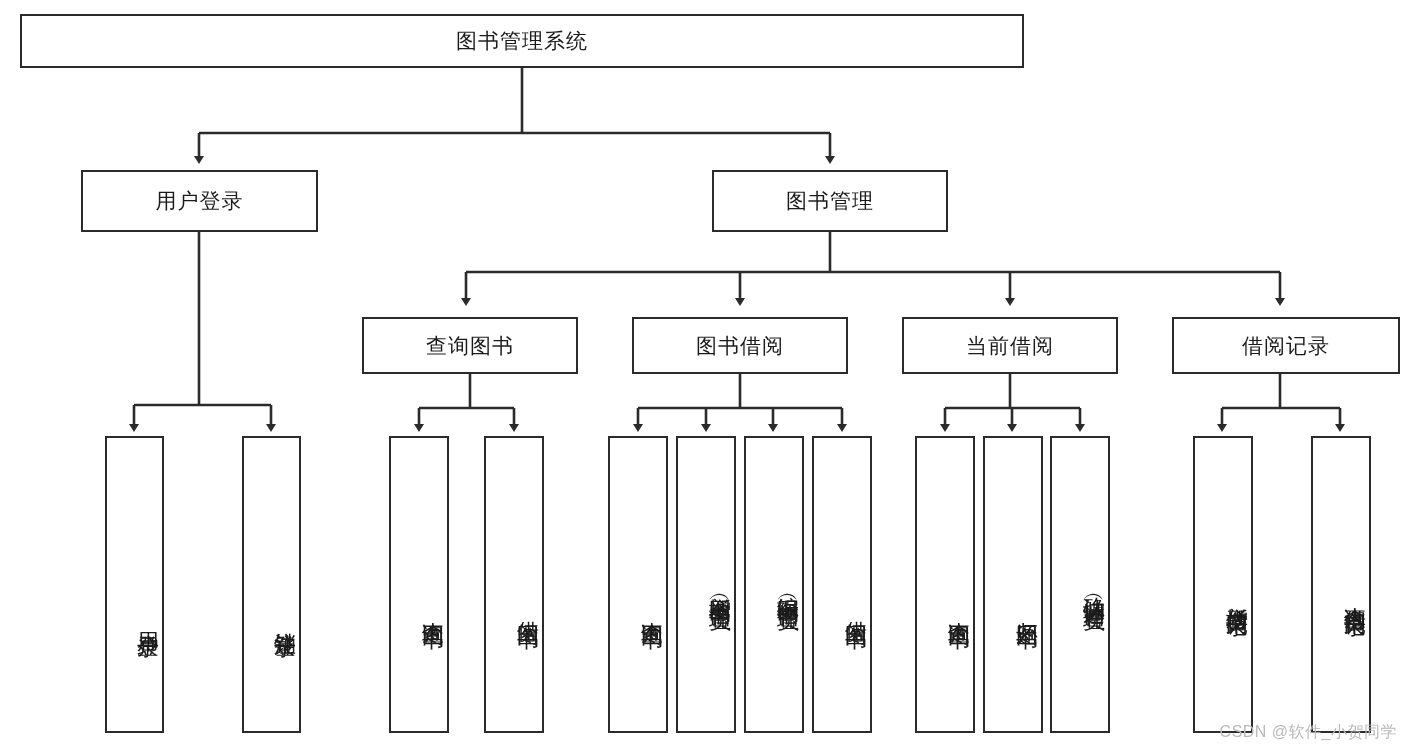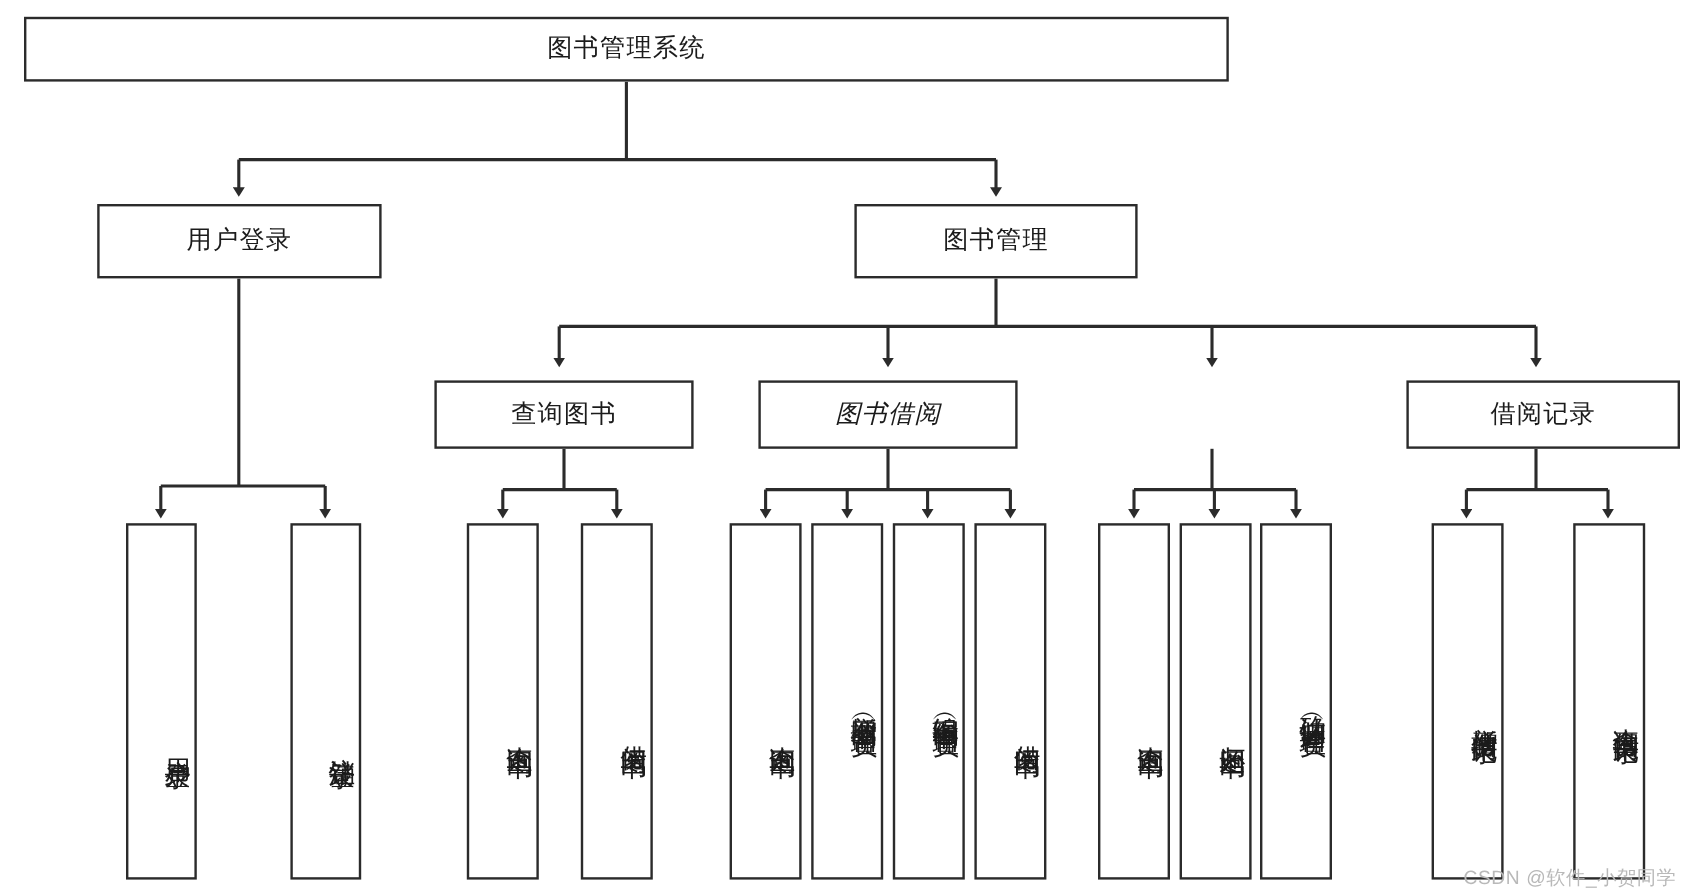--- a/index.html
+++ b/index.html
@@ -133,22 +133,25 @@
   <div class="node horiz" style="left:81px; top:170px; width:237px; height:62px;">
     <span>用户登录</span>
   </div>
   <div class="node horiz" style="left:712px; top:170px; width:236px; height:62px;">
     <span>图书管理</span>
   </div>
 
   <div class="node horiz" style="left:362px; top:317px; width:216px; height:57px;">
     <span>查询图书</span>
   </div>
-  <div class="node horiz" style="left:632px; top:317px; width:216px; height:57px;font-style:italic;">
+  <div class="node horiz" style="left:632px; top:317px; width:216px; height:57px;">
     <span>图书借阅</span>
+  </div>
+  <div class="node horiz" style="left:902px; top:317px; width:216px; height:57px;">
+    <span>当前借阅</span>
   </div>
   <div class="node horiz" style="left:1172px; top:317px; width:228px; height:57px;">
     <span>借阅记录</span>
   </div>
 
   <div class="node vert top-pad-lg" style="left:105px; top:436px; width:59px; height:297px;">
     <span>用户登录</span>
   </div>
   <div class="node vert top-pad-lg" style="left:242px; top:436px; width:59px; height:297px;">
     <span>注销登录</span>

